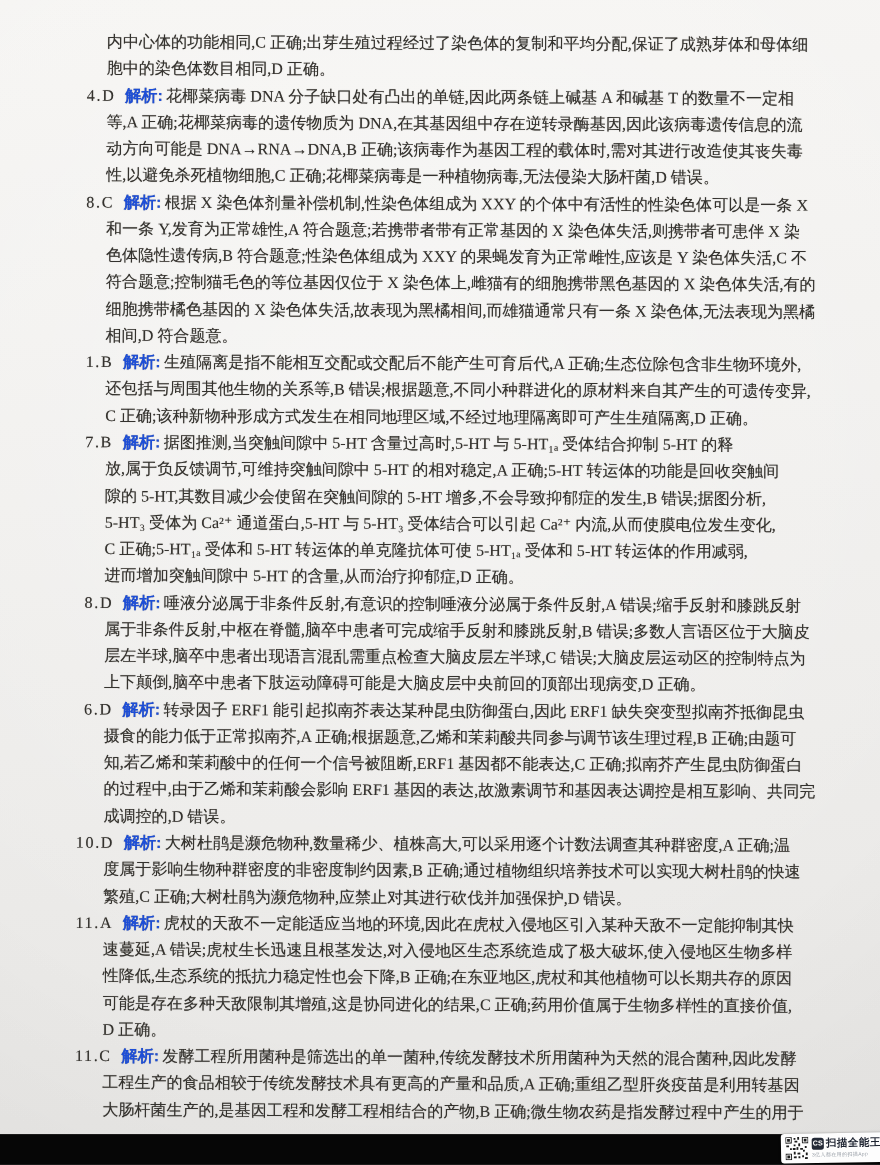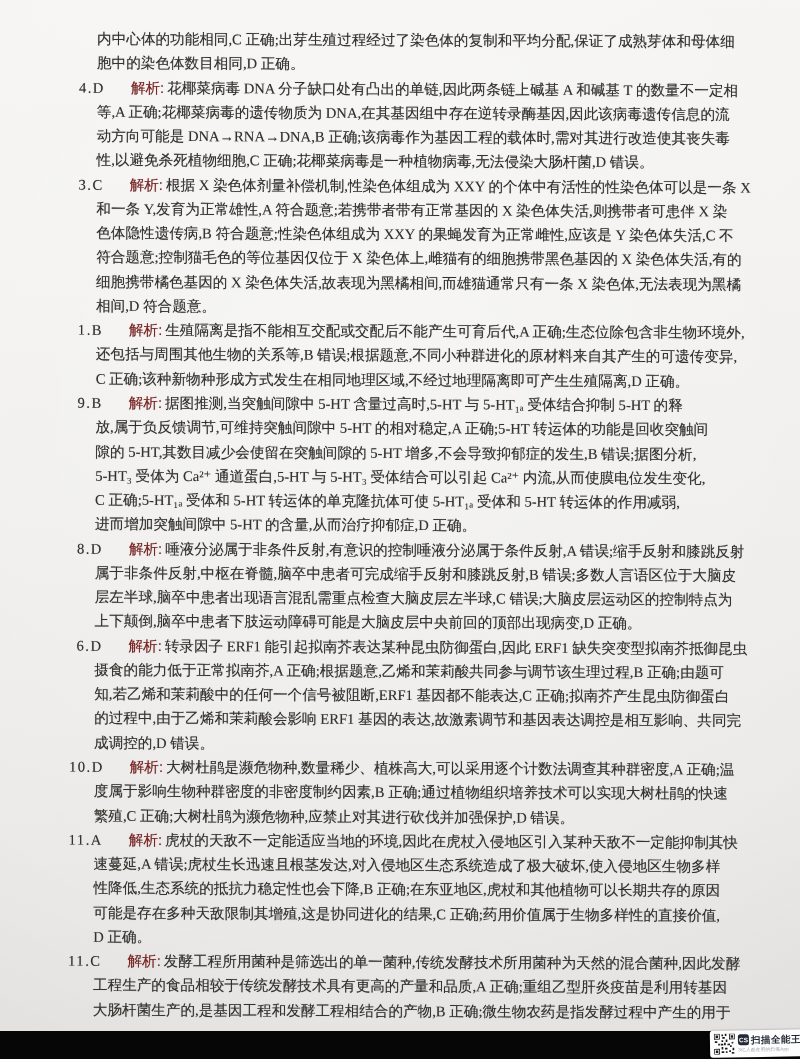--- a/index.html
+++ b/index.html
@@ -21,24 +21,24 @@
     transform:rotate(0.25deg);transform-origin:400px 500px;
     font-size:14.6px;color:#34322e;
   }
   .line{
     height:24.28px;line-height:24.28px;white-space:nowrap;
     text-shadow:0 0 0.7px rgba(70,65,58,0.55);
   }
   .cont{padding-left:95px;}
   .first{padding-left:77px;}
   .first.wide{padding-left:70px;}
-  .item-label{letter-spacing:1.5px;margin-right:26px;}
+  .item-label{letter-spacing:1.5px;margin-right:9px;}
   .analysis{
     font-family:"Liberation Sans","DejaVu Sans",sans-serif;
-    font-weight:400;margin-right:3px;color:#7f1d1d;
+    font-weight:700;margin-right:3px;color:#1d4ed8;
   }
   .bottom-bar{
     position:absolute;left:0;bottom:0;width:800px;height:28px;
     background:#060606;
   }
   .scanner-badge{
     position:absolute;right:-8px;bottom:2px;width:98px;height:27px;
     background:#fdfdfd;border-radius:3px;
     display:flex;align-items:center;gap:3px;
     padding:2px 4px;box-sizing:border-box;
@@ -67,30 +67,30 @@
 
 <div class="paper"></div>
 
 <div class="text-block" id="text-block">
     <div class="line cont">内中心体的功能相同,C 正确;出芽生殖过程经过了染色体的复制和平均分配,保证了成熟芽体和母体细</div>
     <div class="line cont">胞中的染色体数目相同,D 正确。</div>
     <div class="line first"><span class="item-label">4.D</span><b class="analysis">解析:</b><span class="line-text">花椰菜病毒 DNA 分子缺口处有凸出的单链,因此两条链上碱基 A 和碱基 T 的数量不一定相</span></div>
     <div class="line cont">等,A 正确;花椰菜病毒的遗传物质为 DNA,在其基因组中存在逆转录酶基因,因此该病毒遗传信息的流</div>
     <div class="line cont">动方向可能是 DNA→RNA→DNA,B 正确;该病毒作为基因工程的载体时,需对其进行改造使其丧失毒</div>
     <div class="line cont">性,以避免杀死植物细胞,C 正确;花椰菜病毒是一种植物病毒,无法侵染大肠杆菌,D 错误。</div>
-    <div class="line first"><span class="item-label">3.C</span><b class="analysis">解析:</b><span class="line-text">根据 X 染色体剂量补偿机制,性染色体组成为 XXY 的个体中有活性的性染色体可以是一条 X</span></div>
+    <div class="line first"><span class="item-label">8.C</span><b class="analysis">解析:</b><span class="line-text">根据 X 染色体剂量补偿机制,性染色体组成为 XXY 的个体中有活性的性染色体可以是一条 X</span></div>
     <div class="line cont">和一条 Y,发育为正常雄性,A 符合题意;若携带者带有正常基因的 X 染色体失活,则携带者可患伴 X 染</div>
     <div class="line cont">色体隐性遗传病,B 符合题意;性染色体组成为 XXY 的果蝇发育为正常雌性,应该是 Y 染色体失活,C 不</div>
     <div class="line cont">符合题意;控制猫毛色的等位基因仅位于 X 染色体上,雌猫有的细胞携带黑色基因的 X 染色体失活,有的</div>
     <div class="line cont">细胞携带橘色基因的 X 染色体失活,故表现为黑橘相间,而雄猫通常只有一条 X 染色体,无法表现为黑橘</div>
     <div class="line cont">相间,D 符合题意。</div>
     <div class="line first"><span class="item-label">1.B</span><b class="analysis">解析:</b><span class="line-text">生殖隔离是指不能相互交配或交配后不能产生可育后代,A 正确;生态位除包含非生物环境外,</span></div>
     <div class="line cont">还包括与周围其他生物的关系等,B 错误;根据题意,不同小种群进化的原材料来自其产生的可遗传变异,</div>
     <div class="line cont">C 正确;该种新物种形成方式发生在相同地理区域,不经过地理隔离即可产生生殖隔离,D 正确。</div>
-    <div class="line first"><span class="item-label">9.B</span><b class="analysis">解析:</b><span class="line-text">据图推测,当突触间隙中 5-HT 含量过高时,5-HT 与 5-HT₁ₐ 受体结合抑制 5-HT 的释</span></div>
+    <div class="line first"><span class="item-label">7.B</span><b class="analysis">解析:</b><span class="line-text">据图推测,当突触间隙中 5-HT 含量过高时,5-HT 与 5-HT₁ₐ 受体结合抑制 5-HT 的释</span></div>
     <div class="line cont">放,属于负反馈调节,可维持突触间隙中 5-HT 的相对稳定,A 正确;5-HT 转运体的功能是回收突触间</div>
     <div class="line cont">隙的 5-HT,其数目减少会使留在突触间隙的 5-HT 增多,不会导致抑郁症的发生,B 错误;据图分析,</div>
     <div class="line cont">5-HT₃ 受体为 Ca²⁺ 通道蛋白,5-HT 与 5-HT₃ 受体结合可以引起 Ca²⁺ 内流,从而使膜电位发生变化,</div>
     <div class="line cont">C 正确;5-HT₁ₐ 受体和 5-HT 转运体的单克隆抗体可使 5-HT₁ₐ 受体和 5-HT 转运体的作用减弱,</div>
     <div class="line cont">进而增加突触间隙中 5-HT 的含量,从而治疗抑郁症,D 正确。</div>
     <div class="line first"><span class="item-label">8.D</span><b class="analysis">解析:</b><span class="line-text">唾液分泌属于非条件反射,有意识的控制唾液分泌属于条件反射,A 错误;缩手反射和膝跳反射</span></div>
     <div class="line cont">属于非条件反射,中枢在脊髓,脑卒中患者可完成缩手反射和膝跳反射,B 错误;多数人言语区位于大脑皮</div>
     <div class="line cont">层左半球,脑卒中患者出现语言混乱需重点检查大脑皮层左半球,C 错误;大脑皮层运动区的控制特点为</div>
     <div class="line cont">上下颠倒,脑卒中患者下肢运动障碍可能是大脑皮层中央前回的顶部出现病变,D 正确。</div>
     <div class="line first"><span class="item-label">6.D</span><b class="analysis">解析:</b><span class="line-text">转录因子 ERF1 能引起拟南芥表达某种昆虫防御蛋白,因此 ERF1 缺失突变型拟南芥抵御昆虫</span></div>

